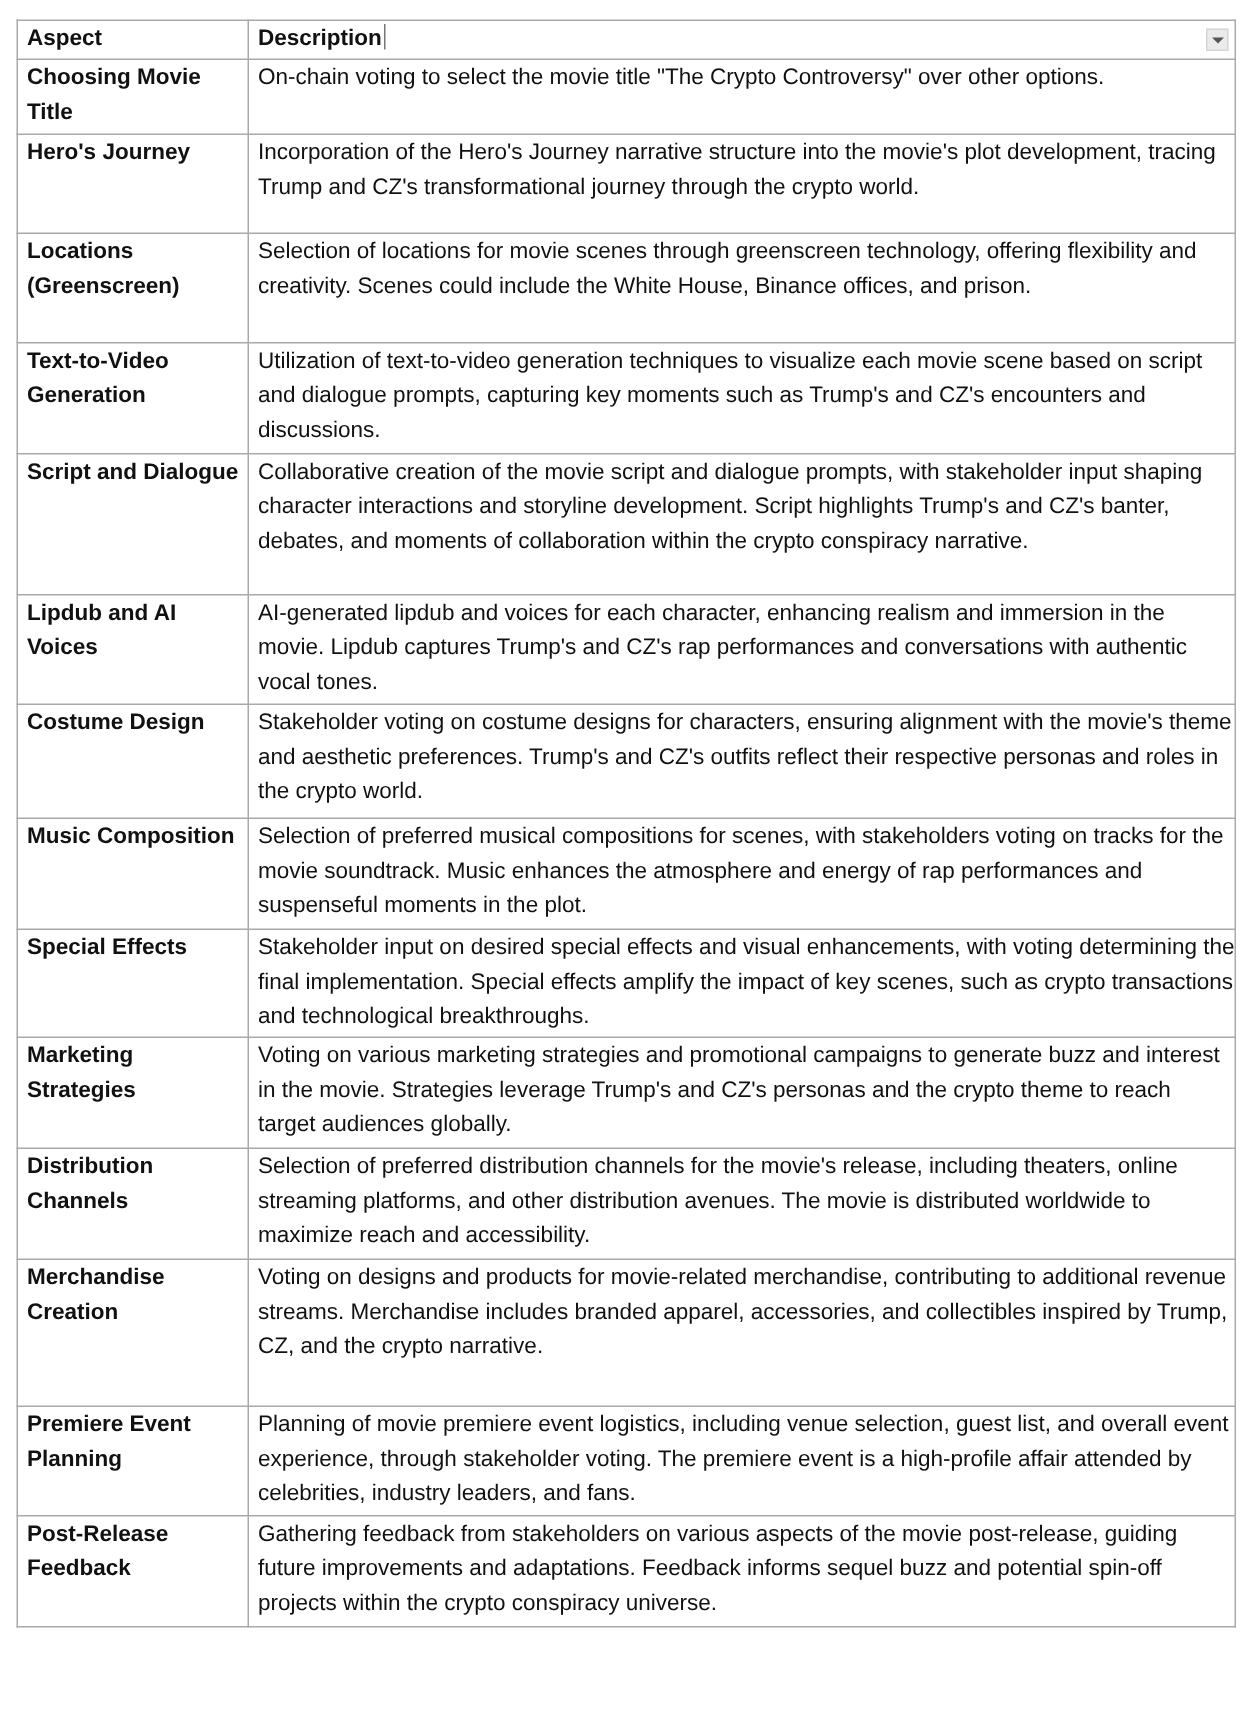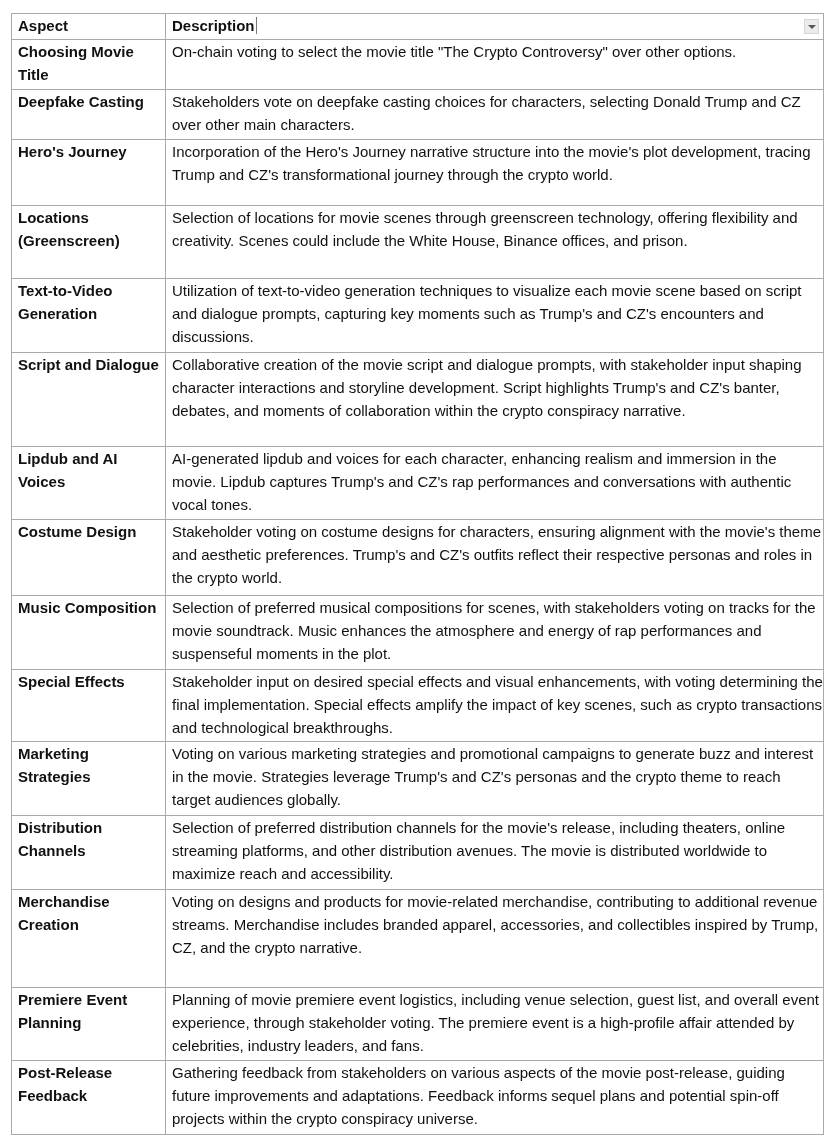--- a/index.html
+++ b/index.html
@@ -47,24 +47,20 @@
     <tr>
       <th><span>Aspect</span></th>
       <th><span>Description</span><span class="caret"></span><span class="dd"></span></th>
     </tr>
   </thead>
   <tbody>
     <tr class="r1">
         <td class="aspect">Choosing Movie Title</td>
         <td class="desc">On-chain voting to select the movie title "The Crypto Controversy" over other options.</td>
       </tr>
-    <tr class="r2">
-        <td class="aspect">Deepfake Casting</td>
-        <td class="desc">Stakeholders vote on deepfake casting choices for characters, selecting Donald Trump and CZ over other main characters.</td>
-      </tr>
     <tr class="r3">
         <td class="aspect">Hero's Journey</td>
         <td class="desc">Incorporation of the Hero's Journey narrative structure into the movie's plot development, tracing Trump and CZ's transformational journey through the crypto world.</td>
       </tr>
     <tr class="r4">
         <td class="aspect">Locations (Greenscreen)</td>
         <td class="desc">Selection of locations for movie scenes through greenscreen technology, offering flexibility and creativity. Scenes could include the White House, Binance offices, and prison.</td>
       </tr>
     <tr class="r5">
         <td class="aspect">Text-to-Video Generation</td>
@@ -101,16 +97,16 @@
     <tr class="r13">
         <td class="aspect">Merchandise Creation</td>
         <td class="desc">Voting on designs and products for movie-related merchandise, contributing to additional revenue streams. Merchandise includes branded apparel, accessories, and collectibles inspired by Trump, CZ, and the crypto narrative.</td>
       </tr>
     <tr class="r14">
         <td class="aspect">Premiere Event Planning</td>
         <td class="desc">Planning of movie premiere event logistics, including venue selection, guest list, and overall event experience, through stakeholder voting. The premiere event is a high-profile affair attended by celebrities, industry leaders, and fans.</td>
       </tr>
     <tr class="r15">
         <td class="aspect">Post-Release Feedback</td>
-        <td class="desc">Gathering feedback from stakeholders on various aspects of the movie post-release, guiding future improvements and adaptations. Feedback informs sequel plans and potential spin-off projects within the crypto conspiracy universe.</td>
+        <td class="desc">Gathering feedback from stakeholders on various aspects of the movie post-release, guiding future improvements and adaptations. Feedback informs sequel buzz and potential spin-off projects within the crypto conspiracy universe.</td>
       </tr>
   </tbody>
 </table>
 
 </body></html>

